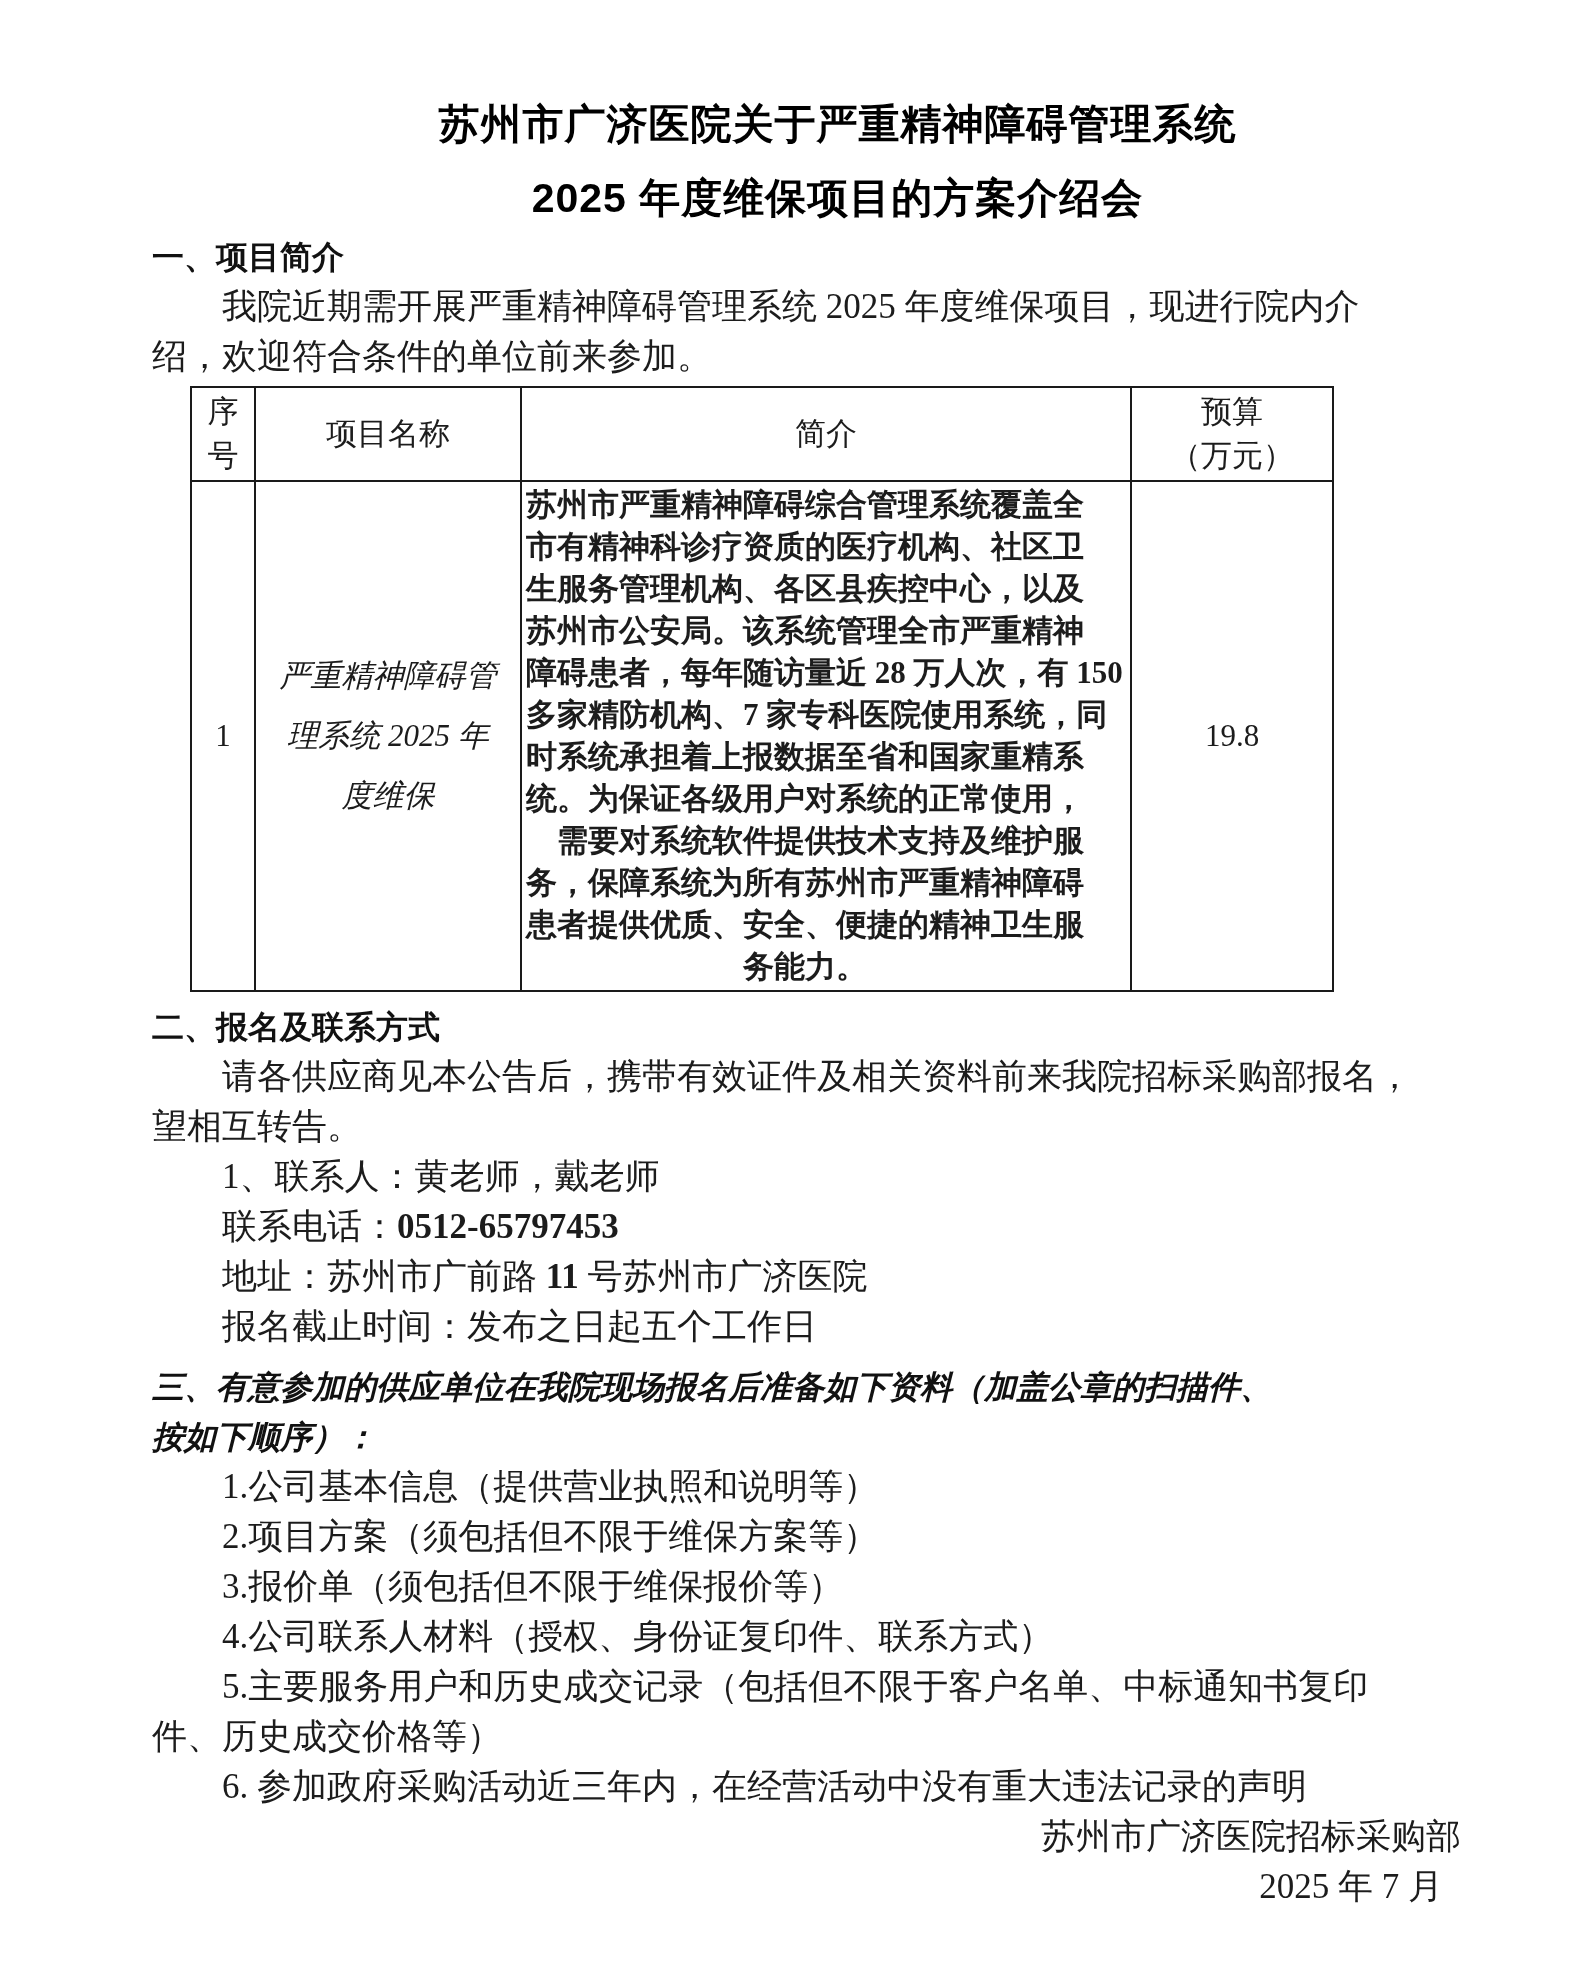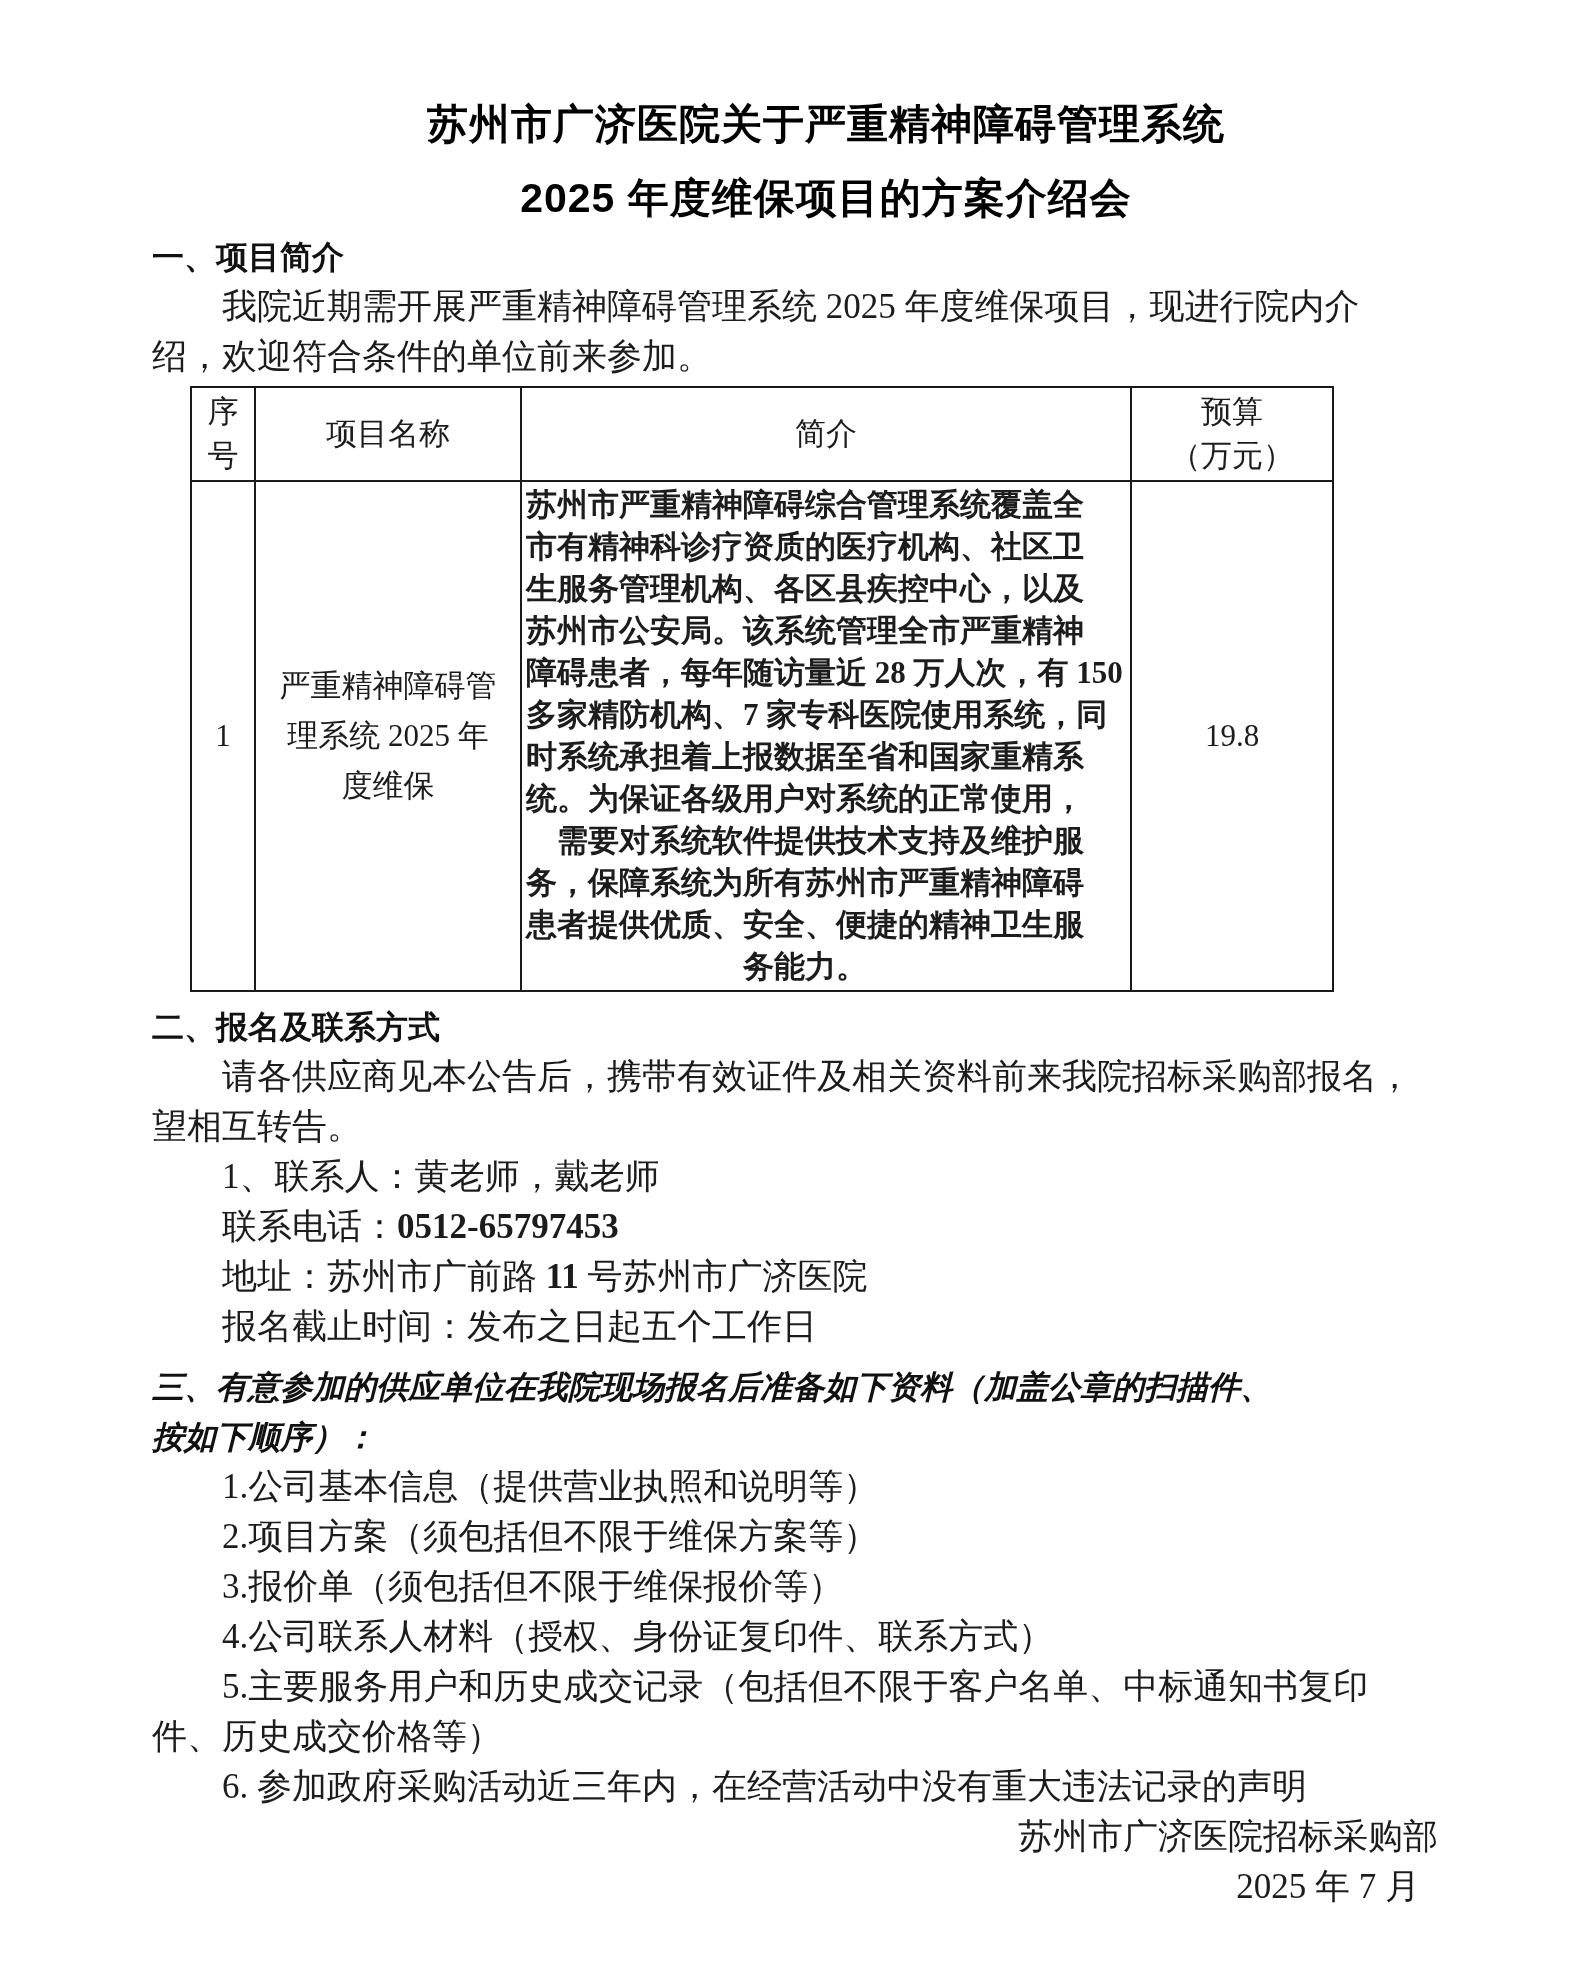--- a/index.html
+++ b/index.html
@@ -6,21 +6,21 @@
     margin: 0;
     padding: 0;
     background: #ffffff;
   }
   .page {
     position: relative;
     width: 1587px;
     height: 1982px;
     box-sizing: border-box;
     background: #ffffff;
-    padding: 100px 87px 0 152px;
+    padding: 100px 64px 0 152px;
     color: #1c1c1c;
     font-family: "Liberation Serif", "DejaVu Serif", serif;
     font-size: 35px;
     line-height: 50px;
     overflow: hidden;
   }
   .title {
     font-family: "Liberation Sans", "DejaVu Sans", sans-serif;
     font-weight: bold;
     font-size: 41px;
@@ -64,21 +64,21 @@
   }
   .header-row td { height: 88px; line-height: 44px; }
   .c-brief {
     text-align: left;
     vertical-align: top;
     white-space: pre-line;
     line-height: 42px;
     padding: 3px 6px 6px 8px;
     font-weight: bold;
   }
-  .c-name { line-height: 50px; }
+  .c-name { line-height: 60px; font-style: italic; }
   .sig {
     text-align: right;
     padding-right: 62px;
   }
   .sig-date {
     padding-right: 80px;
   }
 </style>
 </head>
 <body>

